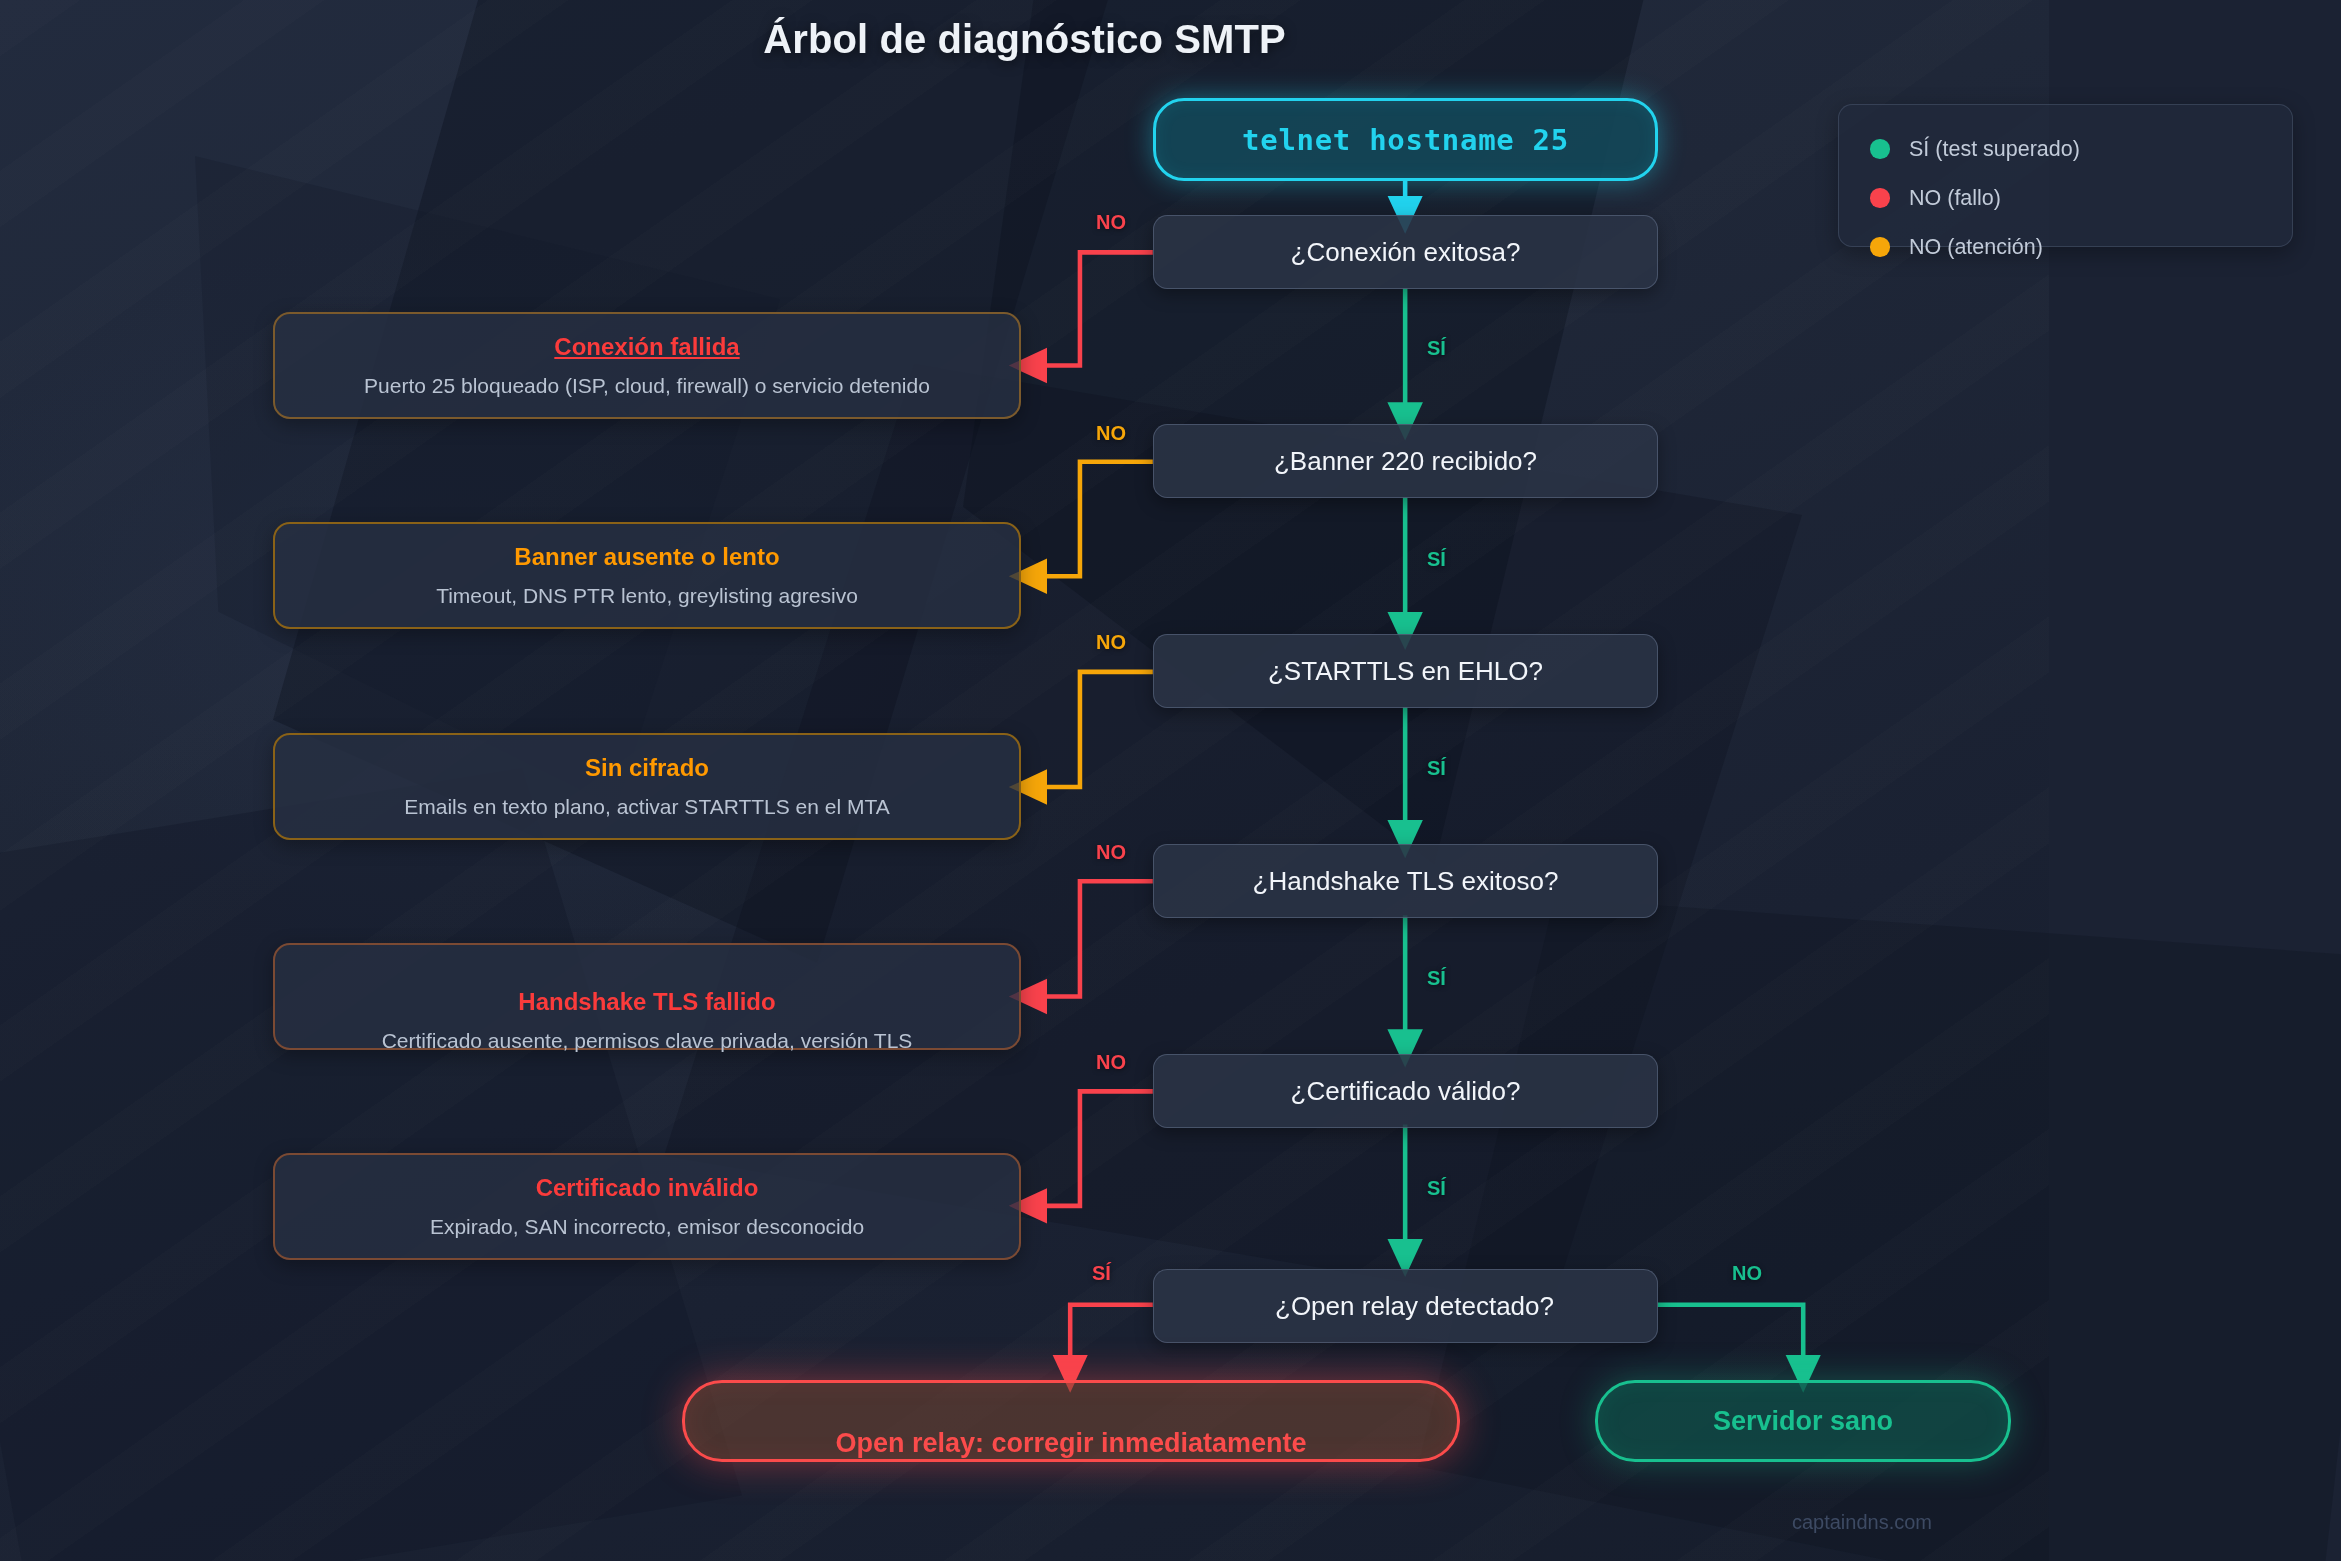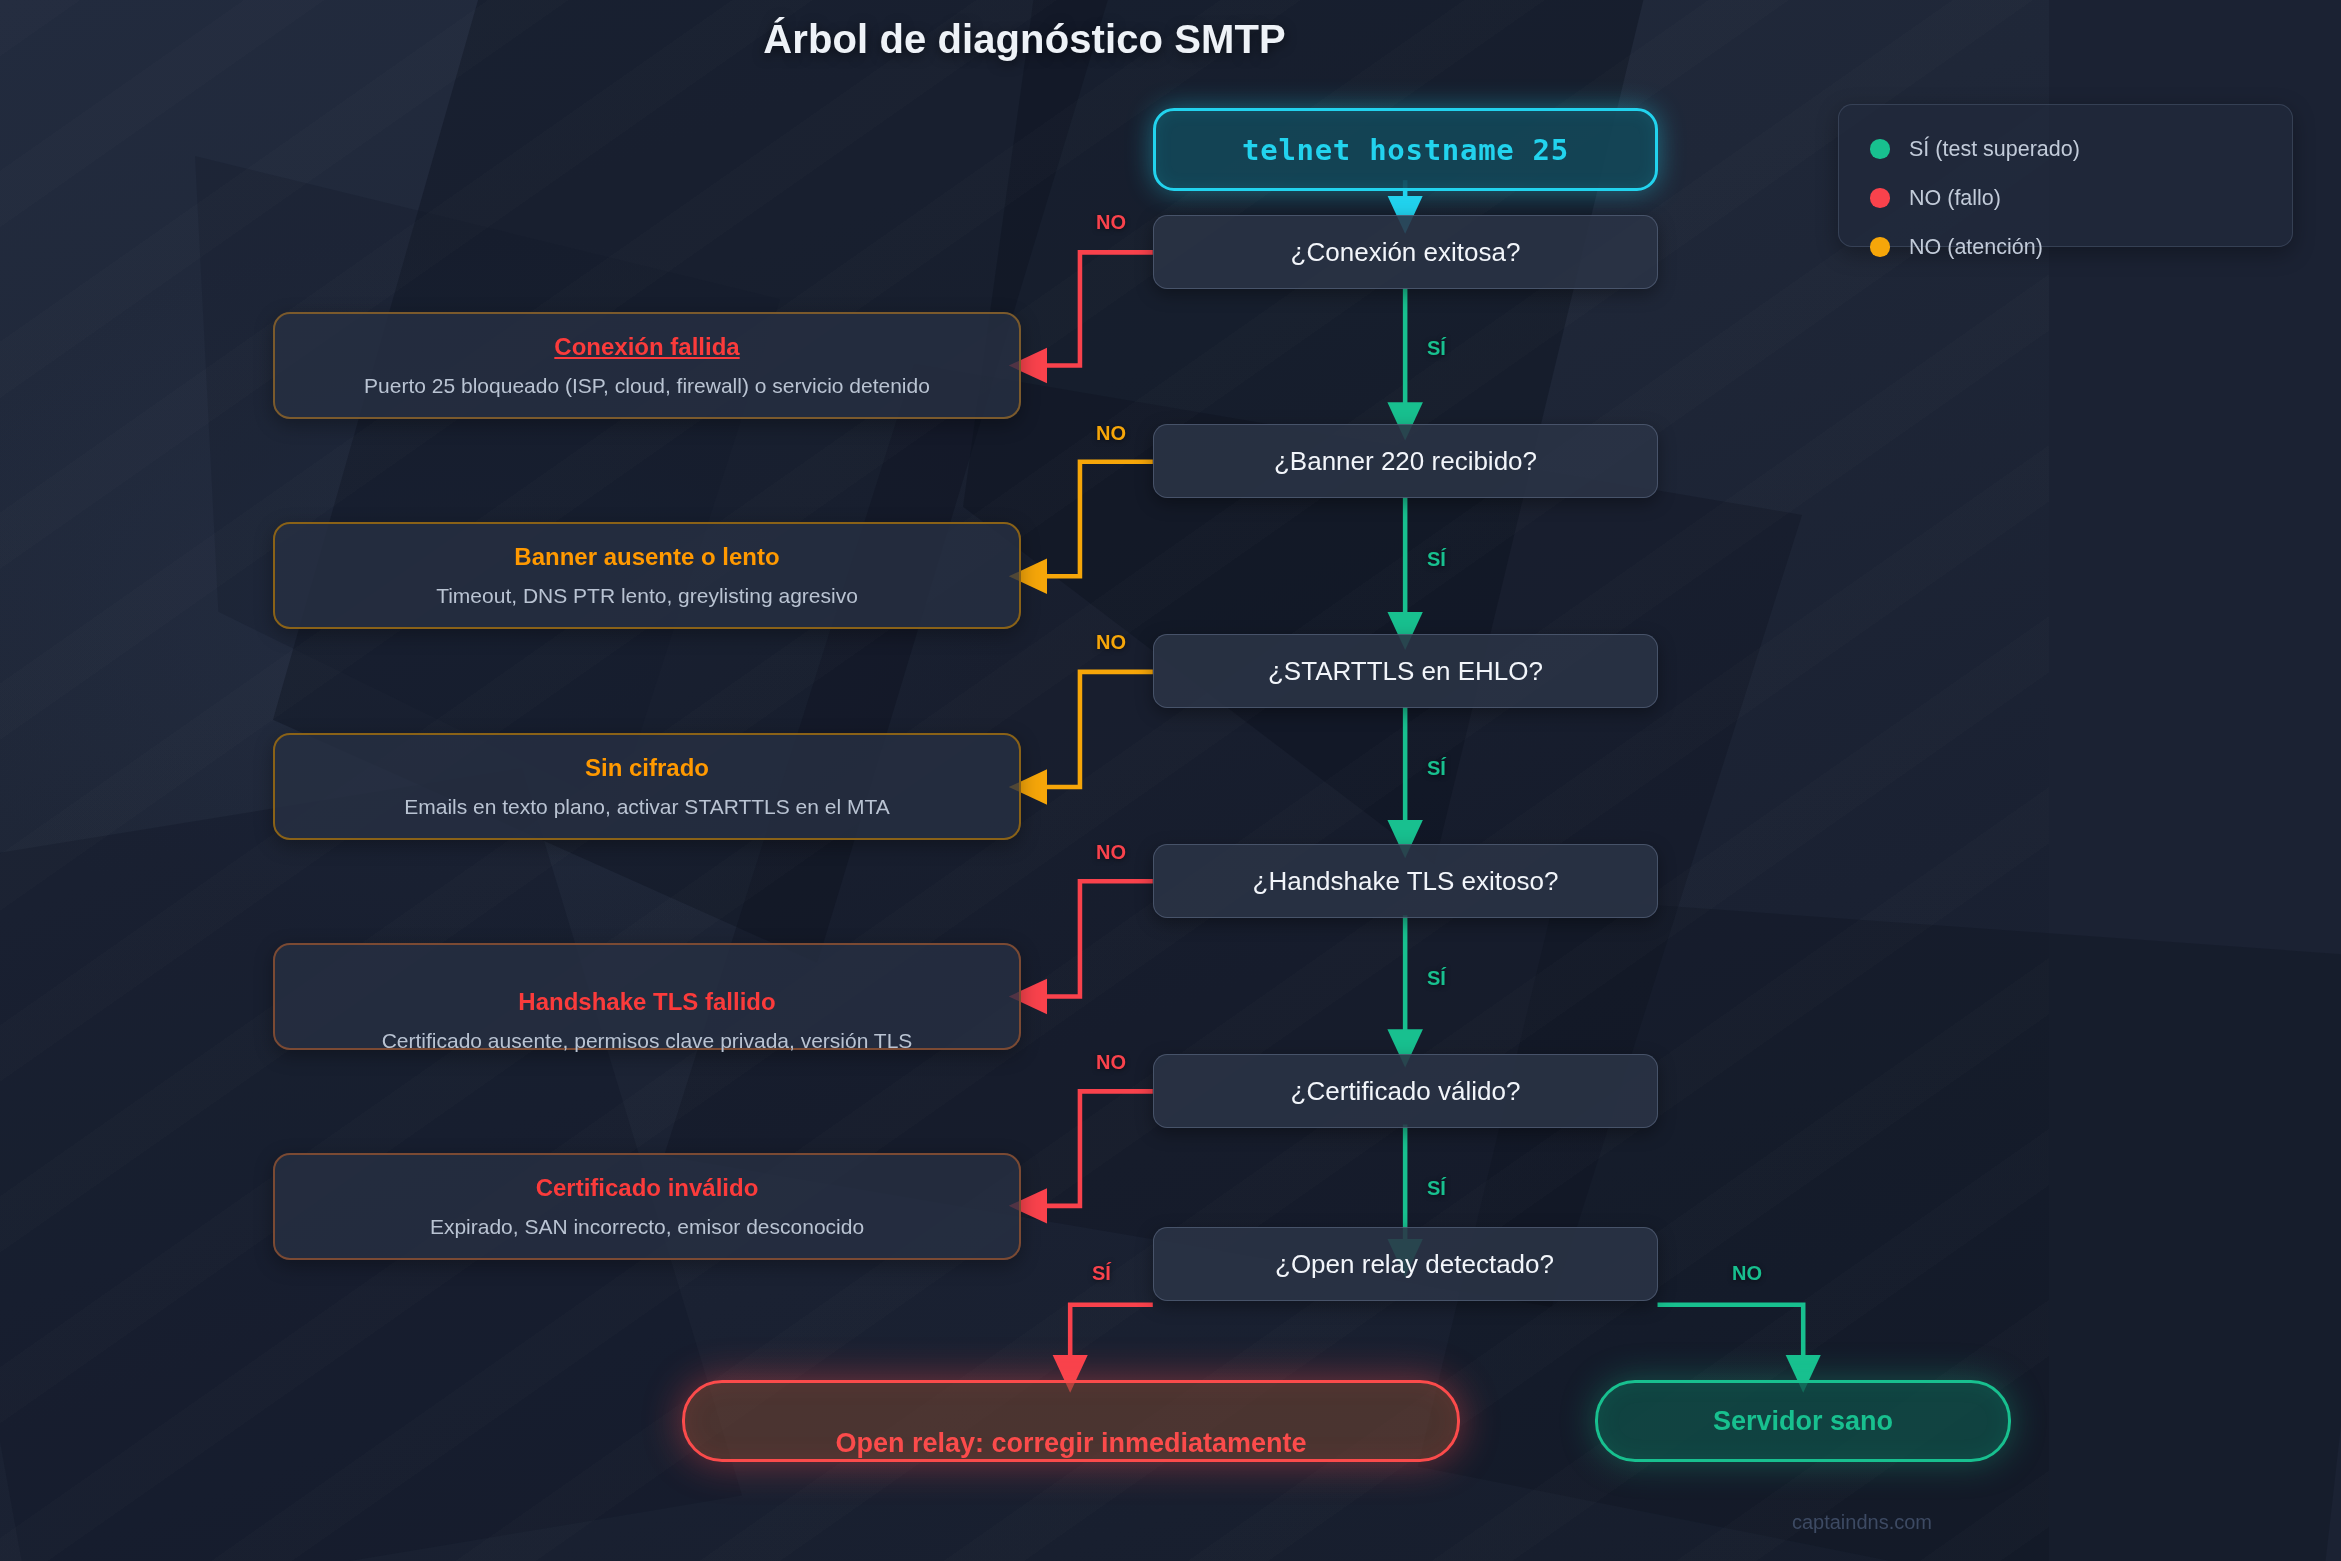--- a/index.html
+++ b/index.html
@@ -51,23 +51,23 @@
   .legend-row{display:flex;align-items:center;height:49px;}
   .legend-dot{width:19.5px;height:19.5px;border-radius:50%;flex:0 0 auto;}
   .legend-label{margin-left:19.5px;font-size:21.5px;color:#c2cbd9;}
 
   
   .node{position:absolute;box-sizing:border-box;display:flex;
     flex-direction:column;align-items:center;justify-content:center;
     text-align:center;}
 
   
-  .node-root{border-radius:21px;border:3.3px solid #22d3ee;
+  .node-root{border-radius:31px;border:3.3px solid #22d3ee;
     background:rgba(19,70,88,.92);
-    box-shadow:0 0 27px rgba(34,211,238,.42),inset 0 0 17px rgba(34,211,238,.10);margin-top:10px;}
+    box-shadow:0 0 27px rgba(34,211,238,.42),inset 0 0 17px rgba(34,211,238,.10);}
   .node-root .txt{font-family:"DejaVu Sans Mono","Liberation Mono",monospace;
     font-size:29px;font-weight:bold;color:#22d3ee;letter-spacing:0.7px;}
 
   
   .node-decision{border-radius:14.3px;border:1.3px solid rgba(120,136,165,.40);
     background:rgba(42,51,70,.88);
     box-shadow:0 5.2px 17px rgba(0,0,0,.34);}
   .node-decision .txt{font-size:26px;color:#f2f5fa;}
 
   
@@ -174,21 +174,21 @@
   </div>
   <div class="node node-decision" style="left:1153px;top:634px;width:505px;height:74px;">
     <span class="txt">¿STARTTLS en EHLO?</span>
   </div>
   <div class="node node-decision" style="left:1153px;top:844px;width:505px;height:74px;">
     <span class="txt">¿Handshake TLS exitoso?</span>
   </div>
   <div class="node node-decision" style="left:1153px;top:1054px;width:505px;height:74px;">
     <span class="txt">¿Certificado válido?</span>
   </div>
-  <div class="node node-decision" style="left:1153px;top:1227px;width:505px;height:74px;padding-left:18px;">
+  <div class="node node-decision" style="left:1153px;top:1269px;width:505px;height:74px;padding-left:18px;">
     <span class="txt">¿Open relay detectado?</span>
   </div>
 
   <div class="node node-outcome" style="left:273px;top:312px;width:748px;height:107px;border-color:#7b5a2c;">
     <span class="head" style="color:#fb3b3b;text-decoration:underline;">Conexión fallida</span>
     <span class="sub">Puerto 25 bloqueado (ISP, cloud, firewall) o servicio detenido</span>
   </div>
 
   <div class="node node-outcome" style="left:273px;top:522px;width:748px;height:107px;border-color:#8a6217;">
     <span class="head" style="color:#ff9900;">Banner ausente o lento</span>

